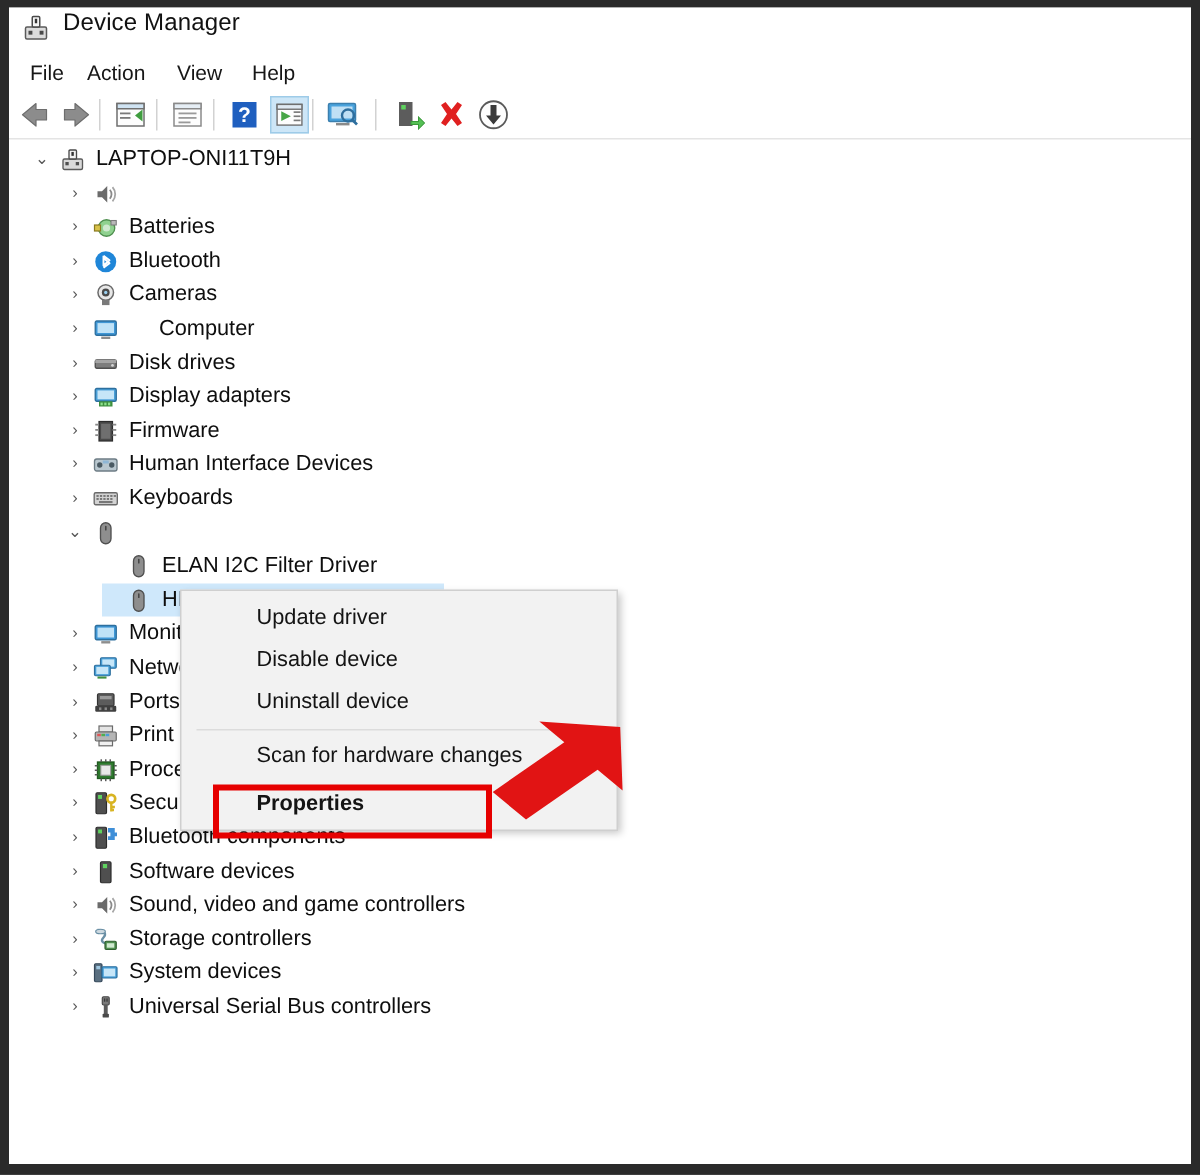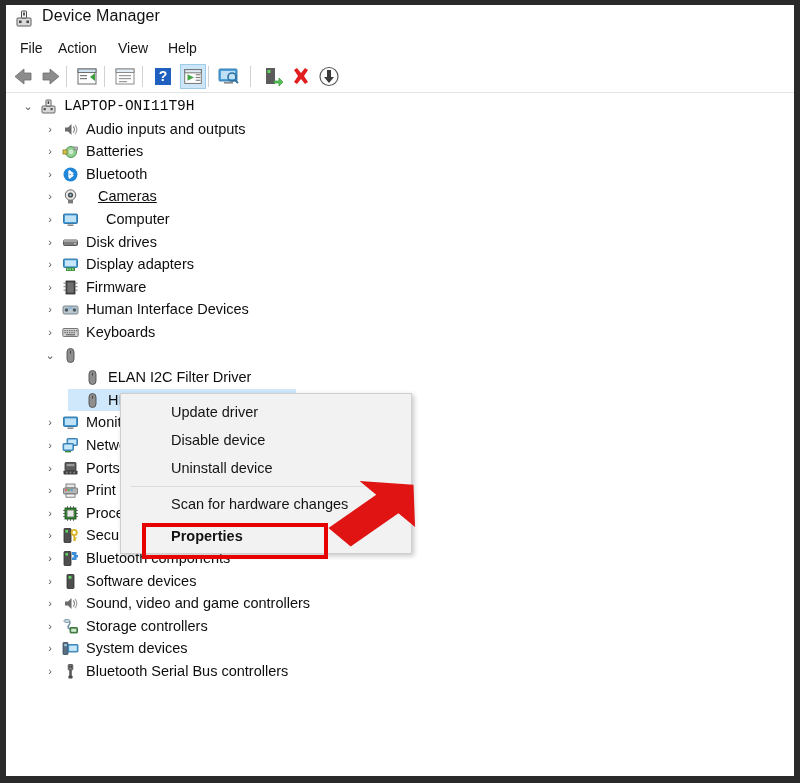--- a/index.html
+++ b/index.html
@@ -328,30 +328,29 @@
     <div id="tree" class="nosel">
         <div class="row" style="top: 0px; width: 788px;">
           <span class="expander" style="left: 14px;">⌄</span>
           <span class="ticon" style="left: 34px;"><svg width="17" height="17" viewBox="0 0 17 17">
               <rect x="2" y="8" width="13" height="7" rx="1" fill="#d9d9d9" stroke="#5a5a5a" stroke-width="0.9"></rect>
               <rect x="6" y="2" width="5" height="6" rx="0.7" fill="#f2f2f2" stroke="#4a4a4a" stroke-width="0.9"></rect>
               <rect x="7.6" y="3.3" width="1.6" height="2.6" fill="#333"></rect>
               <rect x="3.6" y="10" width="2.2" height="2.2" fill="#4f4f4f"></rect>
               <rect x="10.5" y="10" width="2.2" height="2.2" fill="#4f4f4f"></rect>
             </svg></span>
-          <span class="tlabel" style="left: 58px; font-family: Liberation Mono, monospace;">LAPTOP-ONI11T9H</span>
+          <span class="tlabel" style="left: 58px;">LAPTOP-ONI11T9H</span>
         </div>
         <div class="row" style="top: 22.6px; width: 788px;">
           <span class="expander" style="left: 36px;">›</span>
           <span class="ticon" style="left: 56px;"><svg width="17" height="17" viewBox="0 0 17 17">
               <path d="M3 6.5 L6 6.5 L9.5 3 L9.5 14 L6 10.5 L3 10.5 Z" fill="#6b6b6b"></path>
               <path d="M11.2 5.5 A4.5 4.5 0 0 1 11.2 11.5" fill="none" stroke="#8a8a8a" stroke-width="1.2"></path>
               <path d="M13 3.8 A7 7 0 0 1 13 13.2" fill="none" stroke="#a5a5a5" stroke-width="1.2"></path>
             </svg></span>
-          <span class="tlabel" style="left: 80px;">Audio inputs and outputs</span>
         </div>
         <div class="row" style="top: 45.2px; width: 788px;">
           <span class="expander" style="left: 36px;">›</span>
           <span class="ticon" style="left: 56px;"><svg width="17" height="17" viewBox="0 0 17 17">
               <circle cx="9" cy="9" r="5.5" fill="#8fd18f" stroke="#4f8f4f" stroke-width="0.9"></circle>
               <circle cx="9" cy="9" r="2.4" fill="#cfe9cf"></circle>
               <rect x="1" y="7" width="4" height="4" fill="#d8c24a" stroke="#8a7a20" stroke-width="0.8"></rect>
               <rect x="12" y="4" width="3.5" height="3" fill="#b9b9b9" stroke="#7a7a7a" stroke-width="0.7"></rect>
             </svg></span>
           <span class="tlabel" style="left: 80px;">Batteries</span>
@@ -365,21 +364,21 @@
           <span class="tlabel" style="left: 80px;">Bluetooth</span>
         </div>
         <div class="row" style="top: 90.4px; width: 788px;">
           <span class="expander" style="left: 36px;">›</span>
           <span class="ticon" style="left: 56px;"><svg width="17" height="17" viewBox="0 0 17 17">
               <circle cx="8.5" cy="7" r="5.2" fill="#e8e8e8" stroke="#6a6a6a" stroke-width="1"></circle>
               <circle cx="8.5" cy="7" r="2.6" fill="#4a4a4a"></circle>
               <circle cx="8.5" cy="7" r="1.1" fill="#9ad0f0"></circle>
               <rect x="6" y="12" width="5" height="3.4" fill="#7a7a7a"></rect>
             </svg></span>
-          <span class="tlabel" style="left: 92px; text-decoration: underline;">Cameras</span>
+          <span class="tlabel" style="left: 80px;">Cameras</span>
         </div>
         <div class="row" style="top: 113px; width: 788px;">
           <span class="expander" style="left: 36px;">›</span>
           <span class="ticon" style="left: 56px;"><svg width="17" height="17" viewBox="0 0 17 17">
               <rect x="1.5" y="3" width="14" height="9.5" rx="1" fill="#3f97d6" stroke="#2d6f9e" stroke-width="0.9"></rect>
               <rect x="3" y="4.4" width="11" height="6.6" fill="#bfe2f7"></rect>
               <rect x="5.5" y="13.4" width="6" height="1.6" fill="#8d8d8d"></rect>
             </svg></span>
           <span class="tlabel" style="left: 80px; margin-left: 20px;">Computer</span>
         </div>
@@ -591,21 +590,21 @@
         </div>
         <div class="row" style="top: 565px; width: 788px;">
           <span class="expander" style="left: 36px;">›</span>
           <span class="ticon" style="left: 56px;"><svg width="17" height="17" viewBox="0 0 17 17">
               <rect x="6.2" y="1.5" width="4.6" height="5.5" rx="0.8" fill="#7a7a7a" stroke="#4a4a4a" stroke-width="0.8"></rect>
               <rect x="7.3" y="2.6" width="0.9" height="2.2" fill="#3a3a3a"></rect>
               <rect x="8.9" y="2.6" width="0.9" height="2.2" fill="#3a3a3a"></rect>
               <rect x="7.2" y="7" width="2.6" height="6" fill="#5a5a5a"></rect>
               <rect x="6.4" y="12.8" width="4.2" height="2.6" rx="0.6" fill="#4a4a4a"></rect>
             </svg></span>
-          <span class="tlabel" style="left: 80px;">Bluetooth Serial Bus controllers</span>
+          <span class="tlabel" style="left: 80px;">Universal Serial Bus controllers</span>
         </div>
       </div>
 
     <div id="ctxmenu">
       <div class="ctx-sep" style="top:92px"></div>
       <div class="ctx-item" style="top:4px">Update driver</div>
       <div class="ctx-item" style="top:32px">Disable device</div>
       <div class="ctx-item" style="top:96px">Scan for hardware changes</div>
       <div class="ctx-item" style="top:60px">Uninstall device</div>
       <div class="ctx-item bold" style="top:128px">Properties</div>

